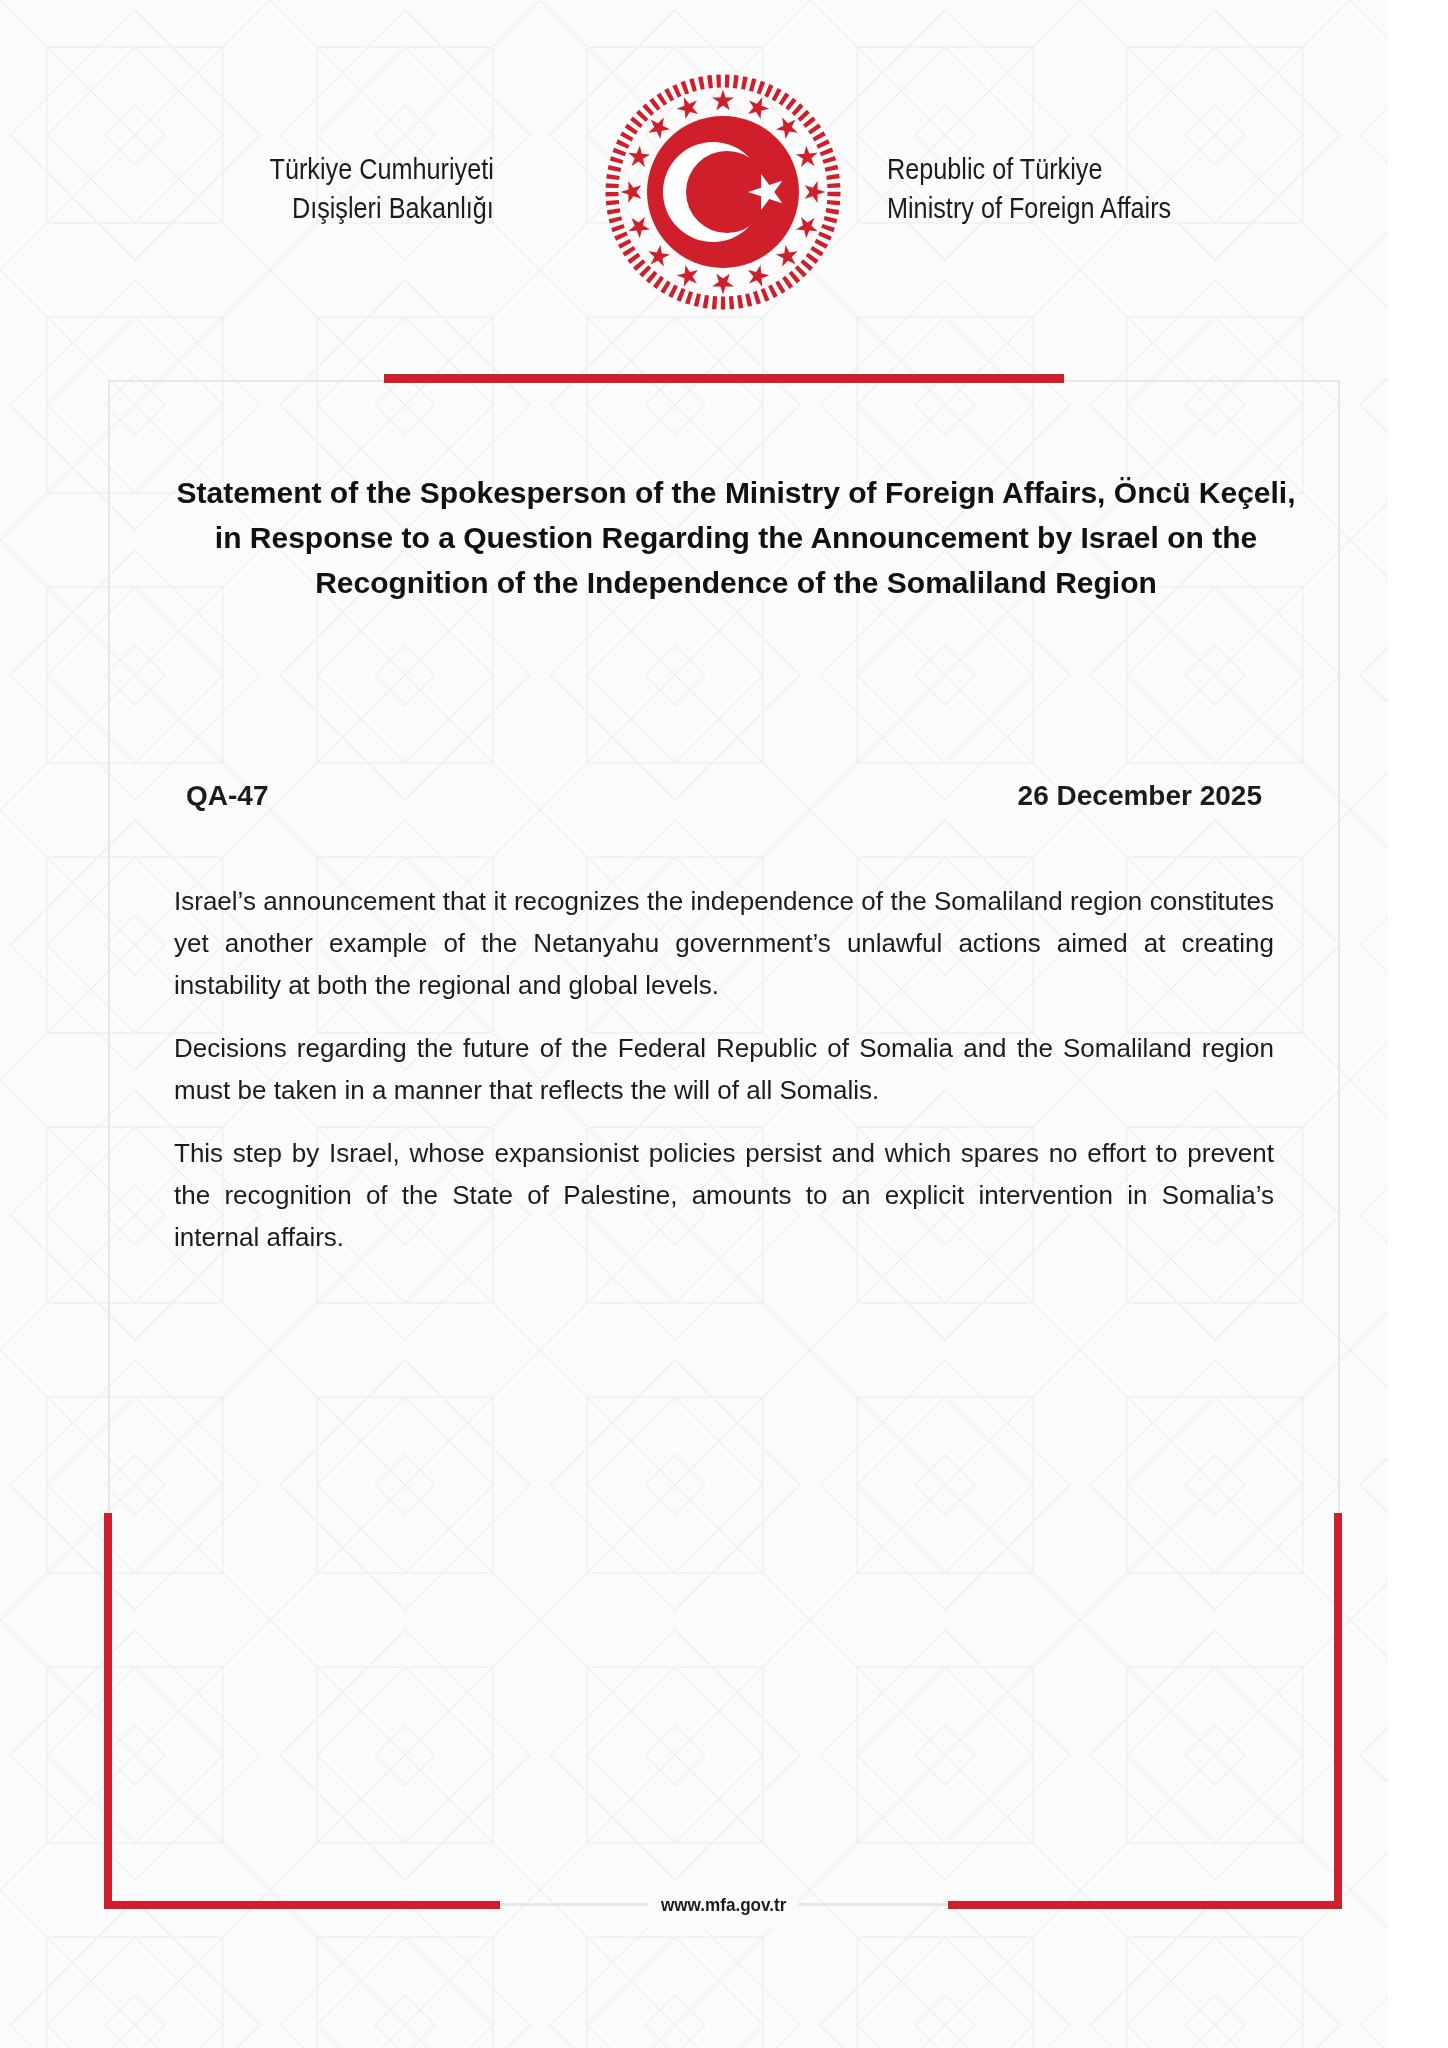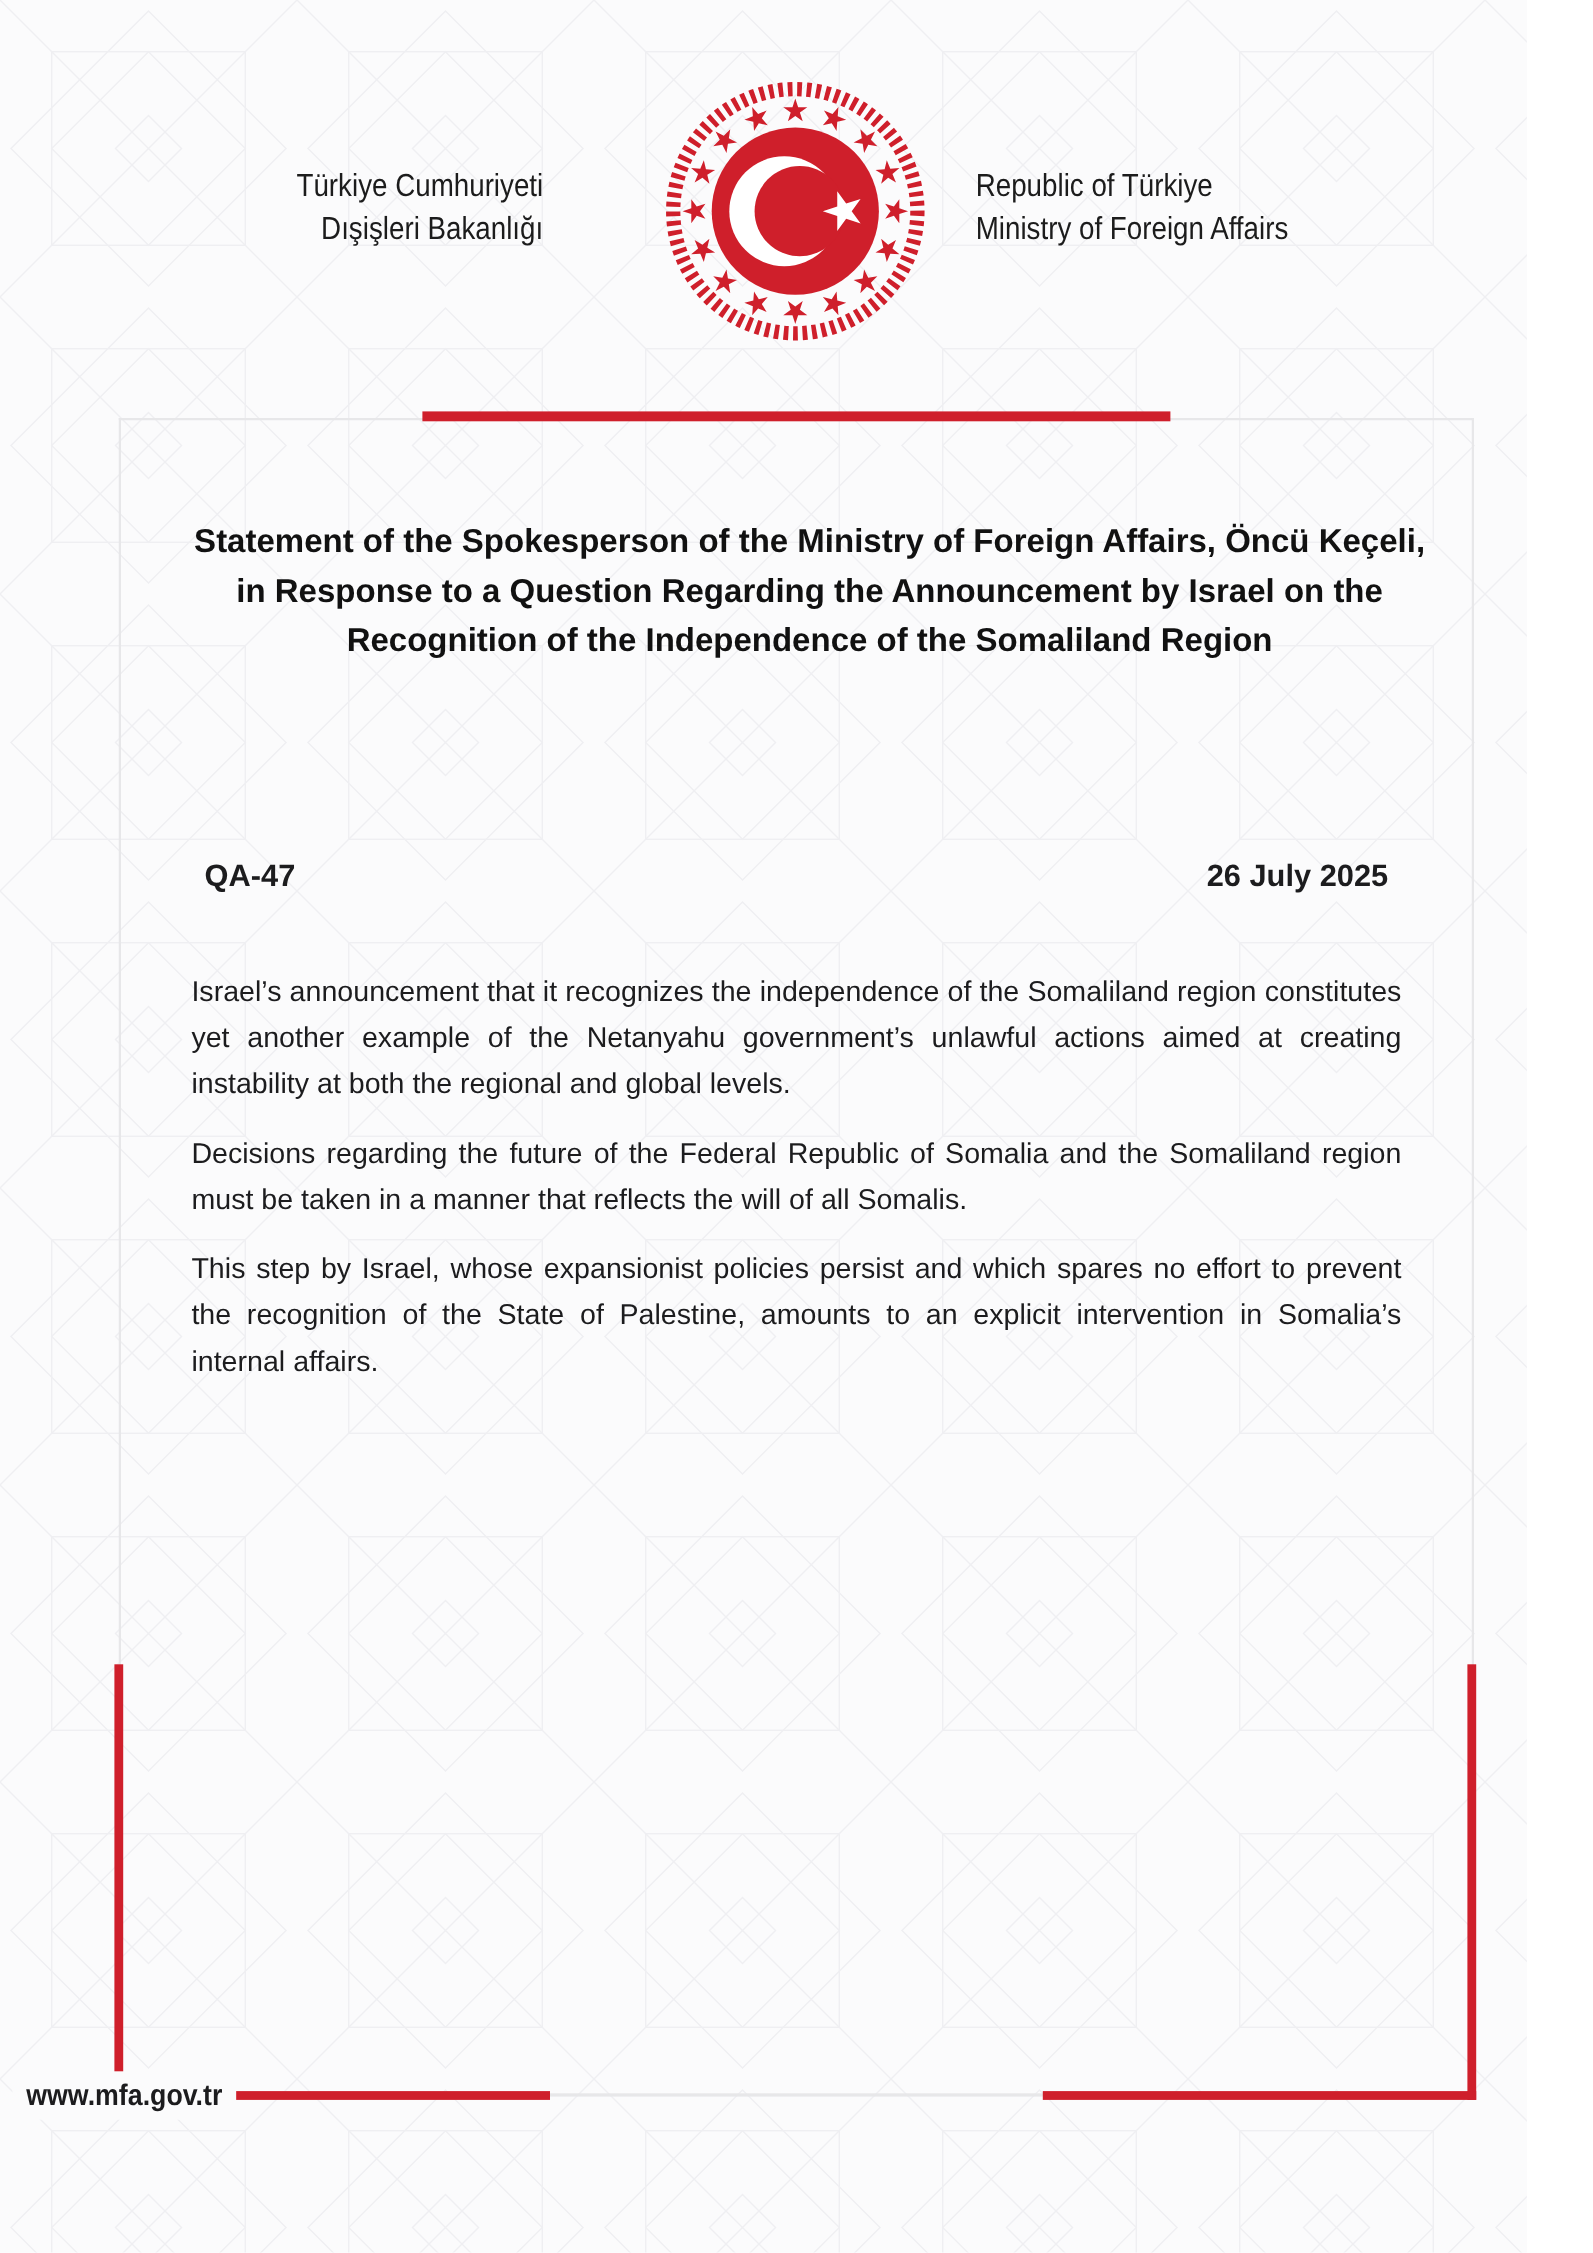--- a/index.html
+++ b/index.html
@@ -46,22 +46,22 @@
     color:#111;z-index:2;
   }
   .meta-row{
     left:174px;top:780px;width:1100px;box-sizing:border-box;padding:0 12px;
     display:flex;justify-content:space-between;
     font-weight:bold;font-size:28px;line-height:32px;z-index:2;
   }
   .body-text{left:174px;top:880px;width:1100px;font-size:26px;line-height:42px;text-align:justify;z-index:2;}
   .body-text p{margin:0 0 21px 0;}
   .footer-label{
-    left:0;top:1883px;width:1448px;z-index:4;
-    font-weight:bold;font-size:27px;line-height:44px;
+    left:0;top:1883px;width:1448px;text-align:center;z-index:4;
+    font-weight:bold;font-size:19px;line-height:44px;
   }
   .footer-label span{
     display:inline-block;background:var(--page-bg,#FBFBFC);
     padding:0 14px;transform:scaleX(0.9);
   }
 </style>
 </head>
 <body>
 
 <div class="page">
@@ -123,21 +123,21 @@
   <div class="abs accent-left"></div>
   <div class="abs accent-right"></div>
   <div class="abs bottom-line"></div>
   <div class="abs accent-bottom-left"></div>
   <div class="abs accent-bottom-right"></div>
 
   <h1 class="abs title">Statement of the Spokesperson of the Ministry of Foreign Affairs, Öncü Keçeli, in Response to a Question Regarding the Announcement by Israel on the Recognition of the Independence of the Somaliland Region</h1>
 
   <div class="abs meta-row">
     <span>QA-47</span>
-    <span>26 July 2025</span>
+    <span>26 December 2025</span>
   </div>
 
   <main class="abs body-text">
     <p>Israel’s announcement that it recognizes the independence of the Somaliland region constitutes yet another example of the Netanyahu government’s unlawful actions aimed at creating instability at both the regional and global levels.</p>
     <p>Decisions regarding the future of the Federal Republic of Somalia and the Somaliland region must be taken in a manner that reflects the will of all Somalis.</p>
     <p>This step by Israel, whose expansionist policies persist and which spares no effort to prevent the recognition of the State of Palestine, amounts to an explicit intervention in Somalia’s internal affairs.</p>
   </main>
 
   <div class="abs footer-label">
     <span>www.mfa.gov.tr</span>

